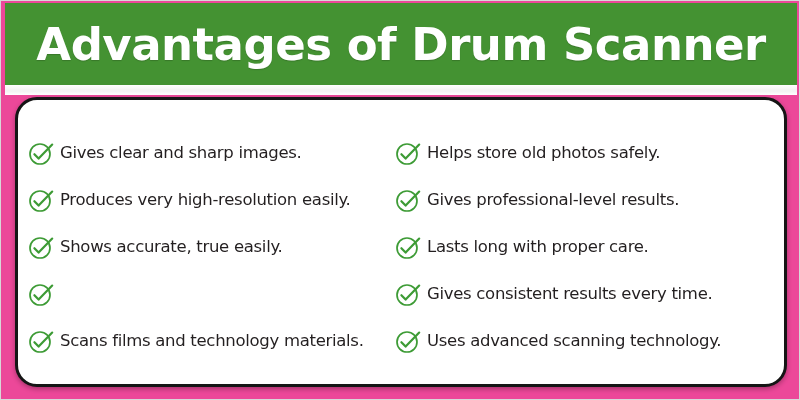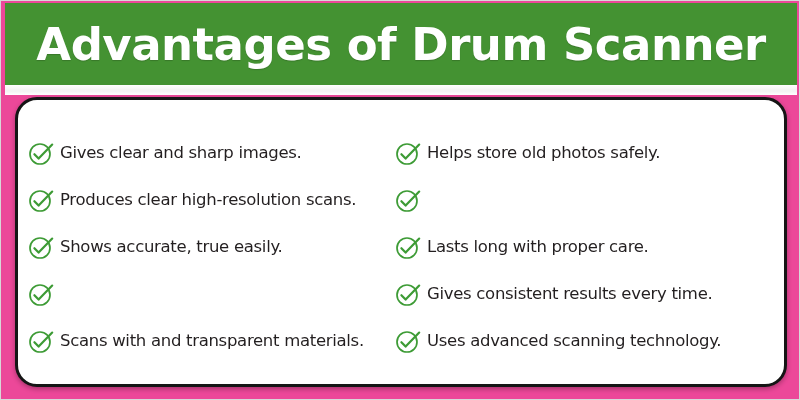--- a/index.html
+++ b/index.html
@@ -130,21 +130,21 @@
           <span class="item-text">Gives clear and sharp images.</span>
         </div>
 
         <div class="list-item">
           <span class="check-icon">
             <svg width="26" height="26" viewBox="0 0 26 26">
               <circle cx="12" cy="14" r="10" fill="none" stroke="#3d9b35" stroke-width="1.7"></circle>
               <path d="M6.4 14.2 L10.6 18.6 L24.2 4.6" fill="none" stroke="#3d9b35" stroke-width="2.2" stroke-linecap="round" stroke-linejoin="round"></path>
             </svg>
           </span>
-          <span class="item-text">Produces clear high-resolution scans.</span>
+          <span class="item-text">Produces very high-resolution easily.</span>
         </div>
 
         <div class="list-item">
           <span class="check-icon">
             <svg width="26" height="26" viewBox="0 0 26 26">
               <circle cx="12" cy="14" r="10" fill="none" stroke="#3d9b35" stroke-width="1.7"></circle>
               <path d="M6.4 14.2 L10.6 18.6 L24.2 4.6" fill="none" stroke="#3d9b35" stroke-width="2.2" stroke-linecap="round" stroke-linejoin="round"></path>
             </svg>
           </span>
           <span class="item-text">Shows accurate, true easily.</span>
@@ -159,21 +159,21 @@
           </span>
         </div>
 
         <div class="list-item">
           <span class="check-icon">
             <svg width="26" height="26" viewBox="0 0 26 26">
               <circle cx="12" cy="14" r="10" fill="none" stroke="#3d9b35" stroke-width="1.7"></circle>
               <path d="M6.4 14.2 L10.6 18.6 L24.2 4.6" fill="none" stroke="#3d9b35" stroke-width="2.2" stroke-linecap="round" stroke-linejoin="round"></path>
             </svg>
           </span>
-          <span class="item-text">Scans with and transparent materials.</span>
+          <span class="item-text">Scans films and technology materials.</span>
         </div>
 
       </div>
 
       <div class="column right">
 
         <div class="list-item">
           <span class="check-icon">
             <svg width="26" height="26" viewBox="0 0 26 26">
               <circle cx="12" cy="14" r="10" fill="none" stroke="#3d9b35" stroke-width="1.7"></circle>
@@ -183,20 +183,21 @@
           <span class="item-text">Helps store old photos safely.</span>
         </div>
 
         <div class="list-item">
           <span class="check-icon">
             <svg width="26" height="26" viewBox="0 0 26 26">
               <circle cx="12" cy="14" r="10" fill="none" stroke="#3d9b35" stroke-width="1.7"></circle>
               <path d="M6.4 14.2 L10.6 18.6 L24.2 4.6" fill="none" stroke="#3d9b35" stroke-width="2.2" stroke-linecap="round" stroke-linejoin="round"></path>
             </svg>
           </span>
+          <span class="item-text">Gives professional-level results.</span>
         </div>
 
         <div class="list-item">
           <span class="check-icon">
             <svg width="26" height="26" viewBox="0 0 26 26">
               <circle cx="12" cy="14" r="10" fill="none" stroke="#3d9b35" stroke-width="1.7"></circle>
               <path d="M6.4 14.2 L10.6 18.6 L24.2 4.6" fill="none" stroke="#3d9b35" stroke-width="2.2" stroke-linecap="round" stroke-linejoin="round"></path>
             </svg>
           </span>
           <span class="item-text">Lasts long with proper care.</span>

